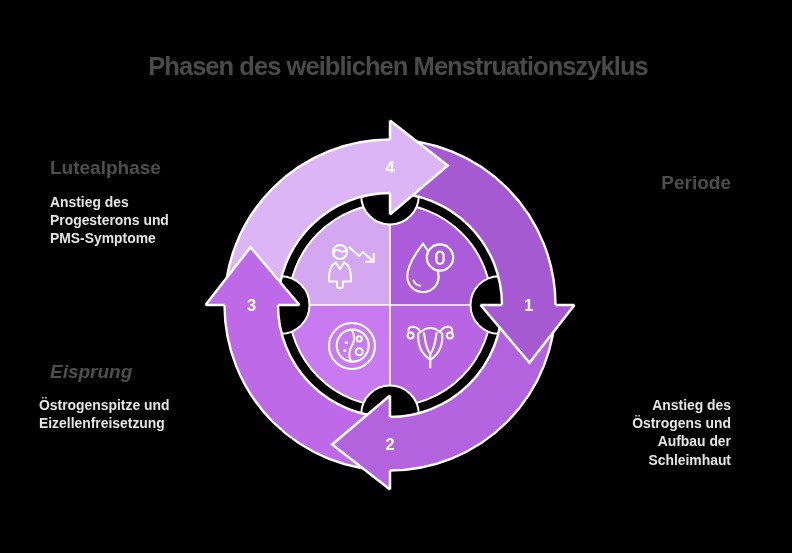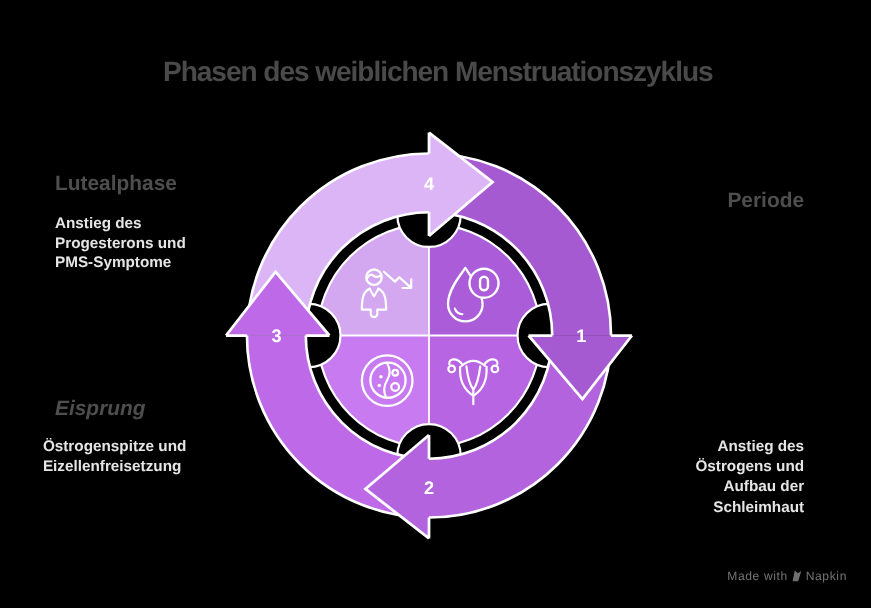--- a/index.html
+++ b/index.html
@@ -22,25 +22,20 @@
   <div class="hdr" style="left:50px;top:157px;">Lutealphase</div>
   <div class="bdy" style="left:50px;top:193px;">Anstieg des<br>Progesterons und<br>PMS-Symptome</div>
 
   <div class="hdr ra" style="left:430px;top:172px;width:301px;">Periode</div>
 
   <div class="hdr" style="left:50px;top:361px;font-style:italic;">Eisprung</div>
   <div class="bdy" style="left:39px;top:395.5px;">Östrogenspitze und<br>Eizellenfreisetzung</div>
 
   <div class="bdy ra" style="left:430px;top:396px;width:301px;">Anstieg des<br>Östrogens und<br>Aufbau der<br>Schleimhaut</div>
 
-  <div class="madewith">Made with
-    <svg width="9" height="11" viewBox="0 0 9 11" style="vertical-align:-2px;">
-        <path d="M0.5,10.5 L2.6,0.5 L5.2,3.2 L8.5,1.2 L5.6,10.5 Z" fill="#6f6f6f"></path>
-      </svg>
-    Napkin</div>
 
   <svg class="stage" width="792" height="553" viewBox="0 0 792 553">
 
     <path d="M390,305 L390,203.5 A101.5,101.5 0 0 0 288.5,305 Z" fill="#d3a8f0"></path>
     <path d="M390,305 L491.5,305 A101.5,101.5 0 0 0 390,203.5 Z" fill="#ab5cd8"></path>
     <path d="M390,305 L288.5,305 A101.5,101.5 0 0 0 390,406.5 Z" fill="#c87af0"></path>
     <path d="M390,305 L390,406.5 A101.5,101.5 0 0 0 491.5,305 Z" fill="#b765e2"></path>
     <circle cx="390" cy="305" r="101.5" fill="none" stroke="#fff" stroke-width="2"></circle>
     <path d="M390,203.5 L390,406.5 M288.5,305 L491.5,305" stroke="#fff" stroke-width="1.6" fill="none"></path>
 

